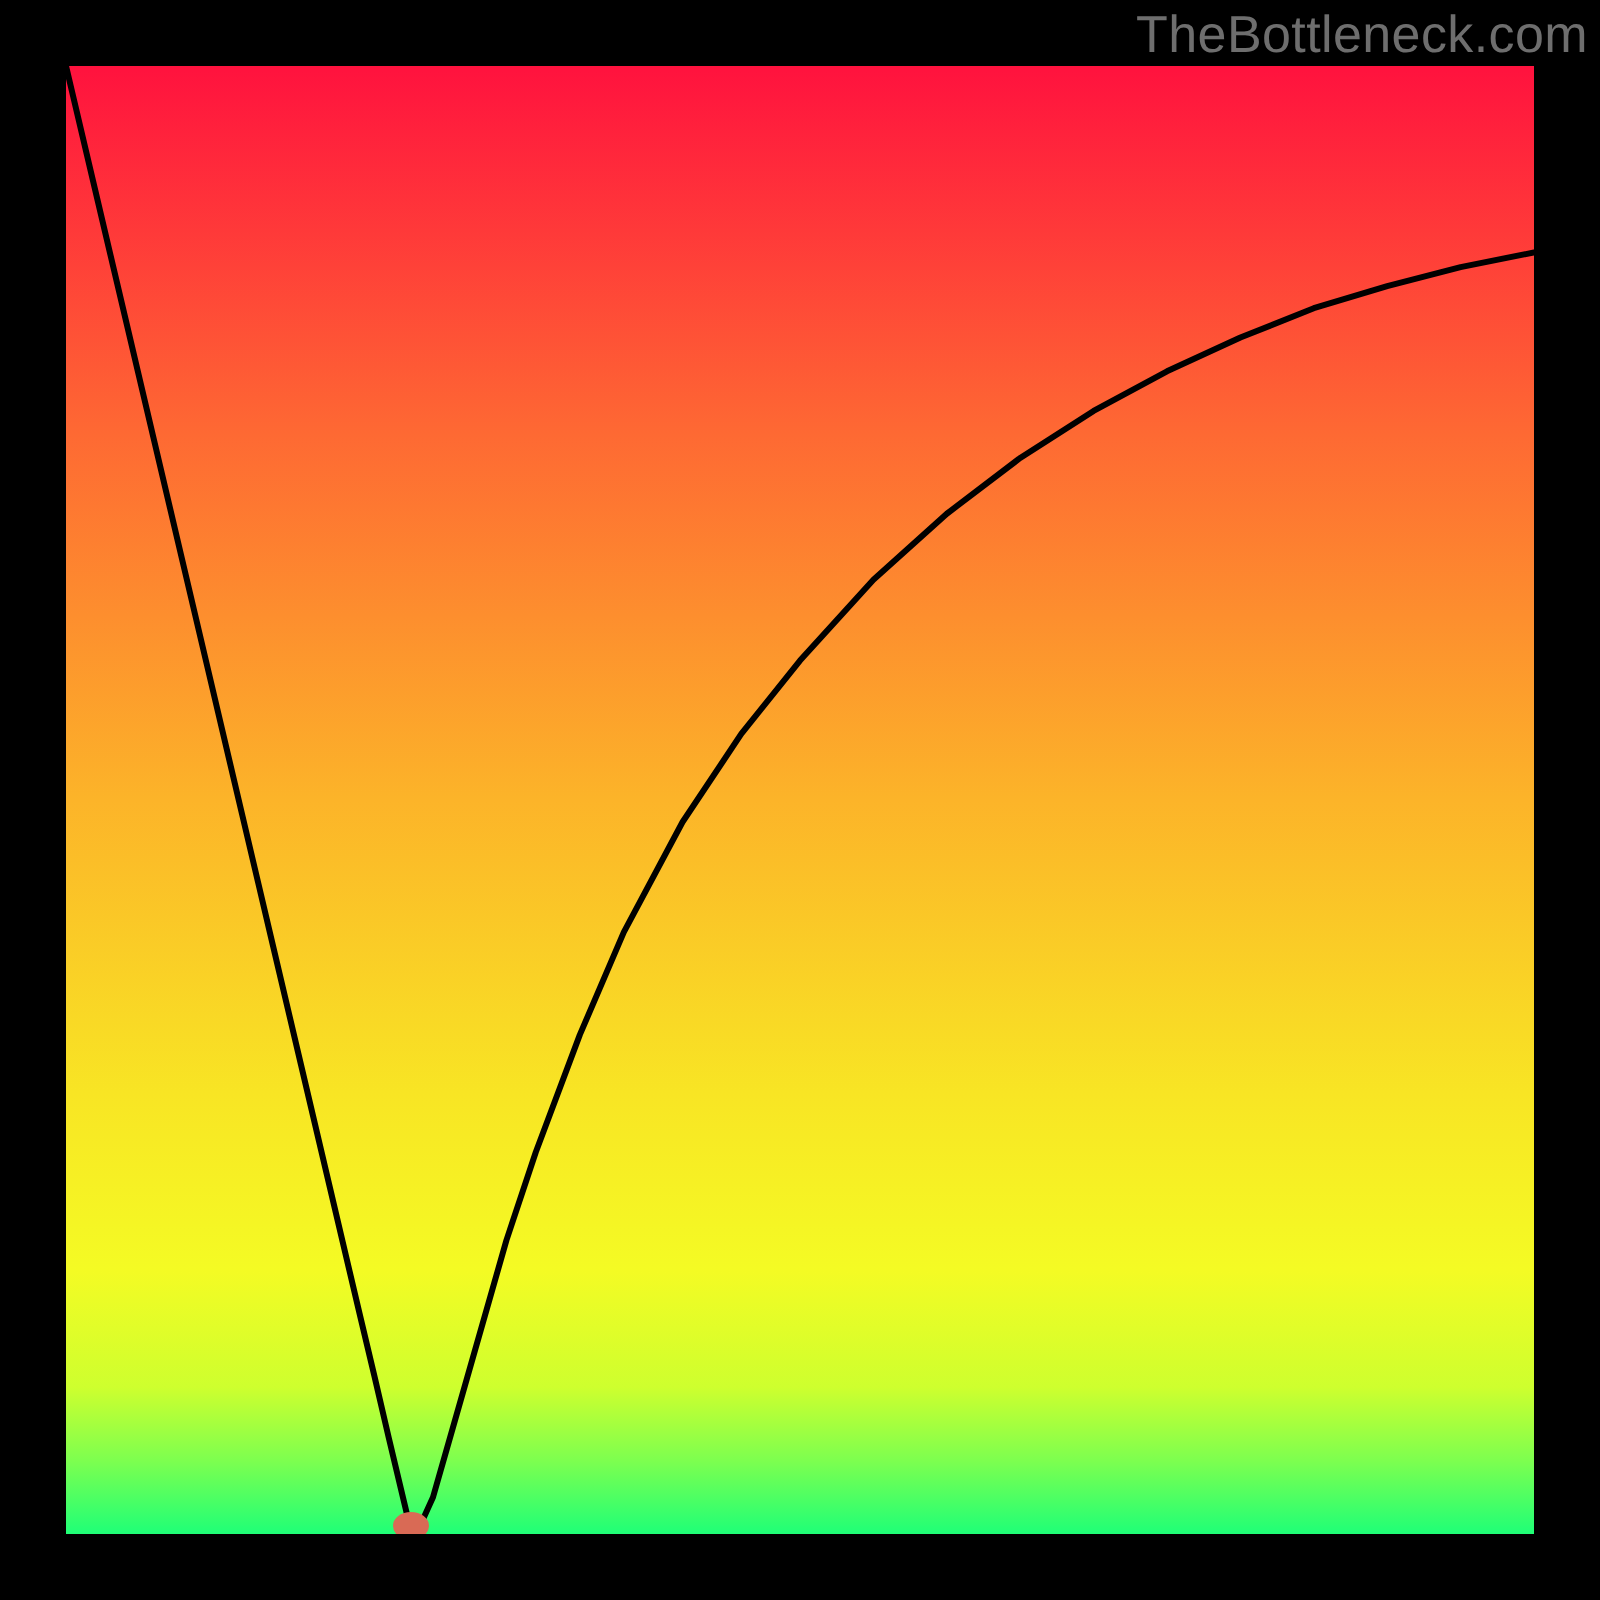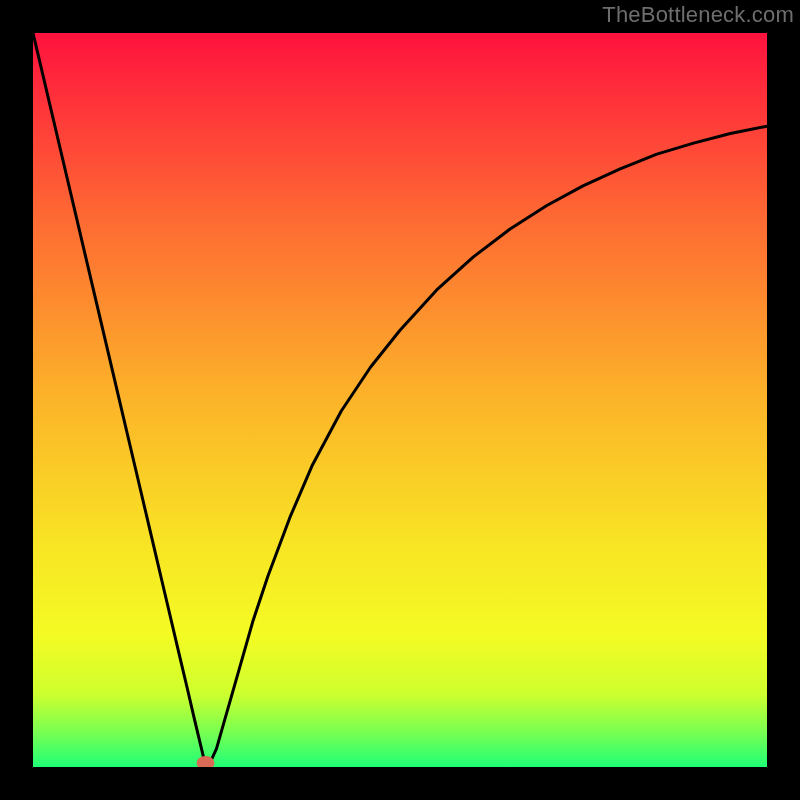--- a/index.html
+++ b/index.html
@@ -21,21 +21,21 @@
     left: 33px;
     top: 33px;
     width: 734px;
     height: 734px;
   }
   .watermark {
     position: absolute;
     top: 2px;
     right: 6px;
     color: #6e6e6e;
-    font-size: 22px;
+    font-size: 26px;
     font-weight: 500;
     letter-spacing: 0.2px;
     margin-left: 35px;
   }
   svg { display: block; }
 </style>
 </head>
 <body>
 
 <div class="frame">

